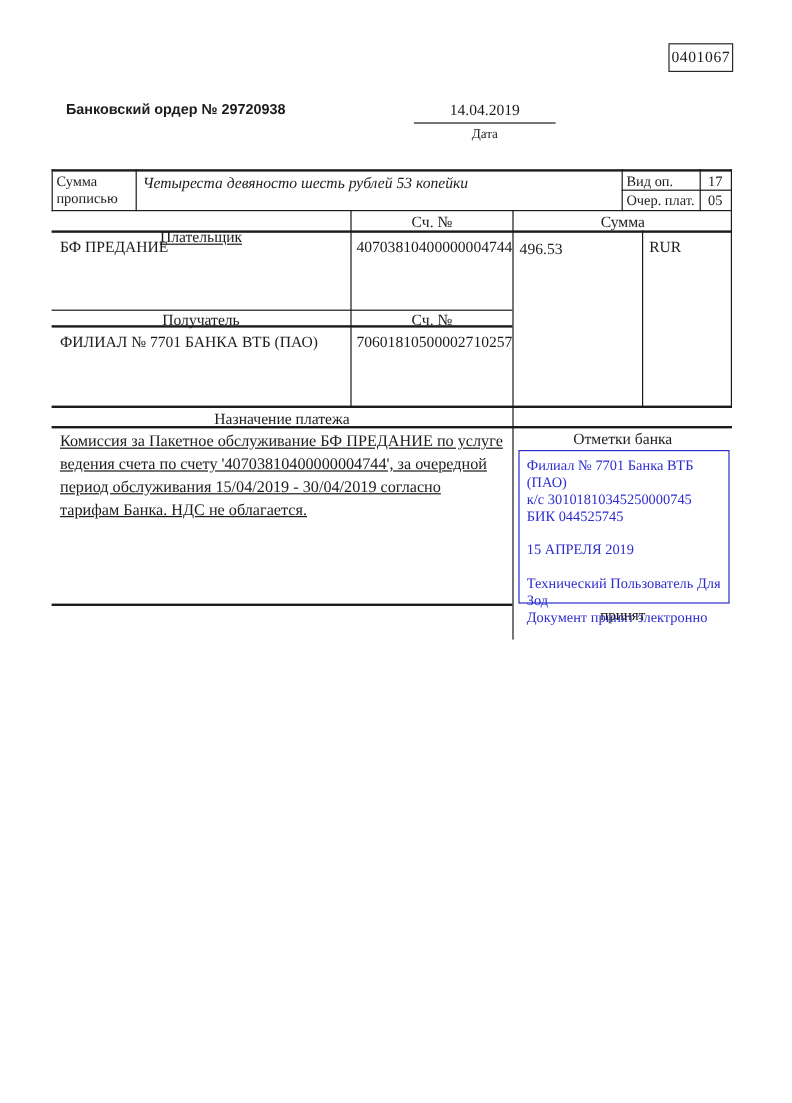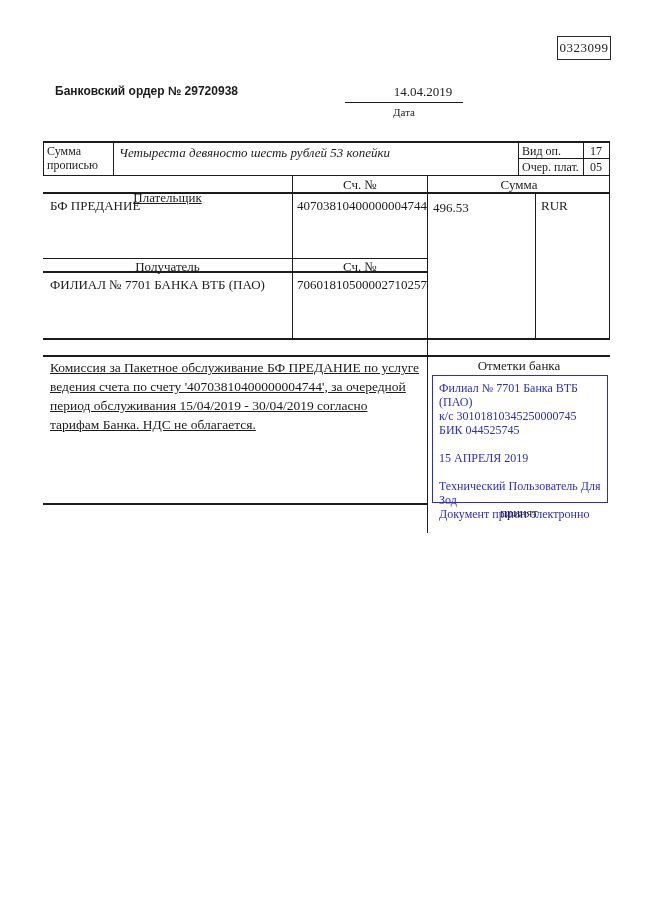--- a/index.html
+++ b/index.html
@@ -19,25 +19,25 @@
          font-size:12px;line-height:14px;padding:5px 4px 3px 6px;}
   .stamp-line{min-height:14px;white-space:normal;}
   .purpose{position:absolute;font-size:13.5px;line-height:19px;white-space:normal;text-decoration:underline;}
 </style>
 </head>
 <body>
 
 <div id="page">
 
   <div class="code-box" style="left:557px;top:36px;width:52px;height:22px;">
-    <span>0323099</span>
+    <span>0401067</span>
   </div>
 
   <div class="title" style="left:55px;top:84px;">Банковский ордер № 29720938</div>
-  <div class="cell ctr" style="left:364px;top:84px;width:118px;">14.04.2019</div>
+  <div class="cell ctr" style="left:345px;top:84px;width:118px;">14.04.2019</div>
   <div class="hl" style="left:345px;top:102px;width:118px;height:1px;"></div>
   <div class="cell ctr" style="left:345px;top:105px;width:118px;font-size:11px;">Дата</div>
 
   <div class="hl" style="left:43px;top:141px;width:567px;height:2px;"></div>
   <div class="hl" style="left:518px;top:158px;width:92px;height:1px;"></div>
   <div class="hl" style="left:43px;top:175px;width:567px;height:1px;"></div>
   <div class="hl" style="left:43px;top:192px;width:567px;height:2px;"></div>
   <div class="hl" style="left:43px;top:258px;width:384px;height:1px;"></div>
   <div class="hl" style="left:43px;top:271px;width:384px;height:2px;"></div>
   <div class="hl" style="left:43px;top:338px;width:567px;height:2px;"></div>
@@ -68,20 +68,21 @@
   <div class="cell" style="left:297px;top:198px;width:128px;">40703810400000004744</div>
   <div class="cell" style="left:433px;top:200px;width:98px;">496.53</div>
   <div class="cell" style="left:541px;top:198px;width:66px;">RUR</div>
 
   <div class="cell ctr" style="left:43px;top:259px;width:249px;">Получатель</div>
   <div class="cell ctr" style="left:293px;top:259px;width:134px;">Сч. №</div>
 
   <div class="cell" style="left:50px;top:277px;width:240px;">ФИЛИАЛ № 7701 БАНКА ВТБ (ПАО)</div>
   <div class="cell" style="left:297px;top:277px;width:128px;">70601810500002710257</div>
 
+  <div class="cell ctr" style="left:43px;top:341px;width:384px;">Назначение платежа</div>
 
   <div class="purpose" style="left:50px;top:358px;width:370px;">Комиссия за Пакетное обслуживание БФ ПРЕДАНИЕ по услуге ведения счета по счету '40703810400000004744', за очередной период обслуживания 15/04/2019 - 30/04/2019 согласно тарифам Банка. НДС не облагается.</div>
 
   <div class="cell ctr" style="left:428px;top:358px;width:182px;">Отметки банка</div>
 
   <div class="stamp" style="left:432px;top:375px;width:164px;height:118px;">
     <div class="stamp-line">Филиал № 7701 Банка ВТБ (ПАО)</div>
     <div class="stamp-line">к/с 30101810345250000745</div>
     <div class="stamp-line">БИК 044525745</div>
     <div class="stamp-line"></div>

